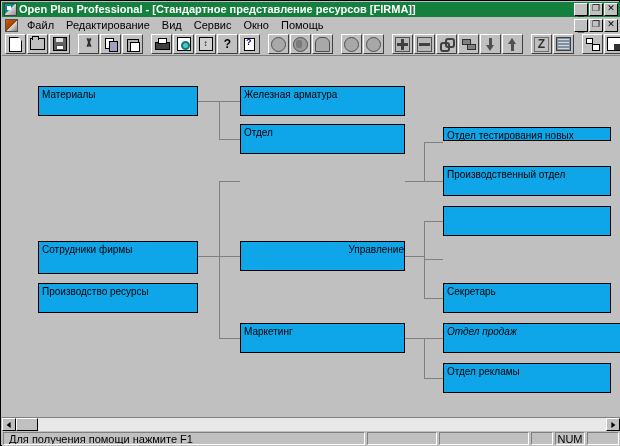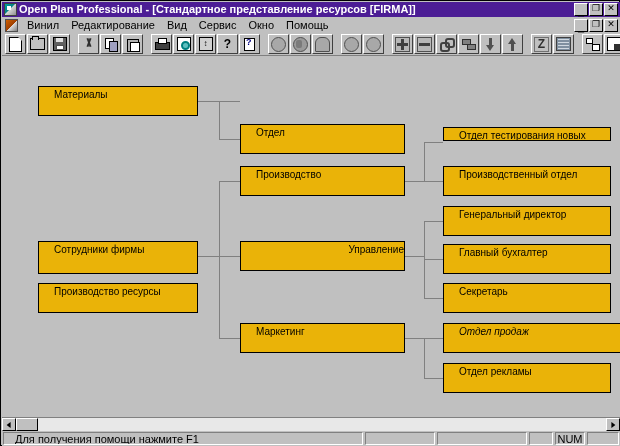--- a/index.html
+++ b/index.html
@@ -12,21 +12,21 @@
   #app{
     position:relative;width:620px;height:446px;
     background:#c0c0c0;
     border:1px solid #000;
     box-sizing:border-box;
   }
 
   
   .titlebar{
     position:absolute;left:1px;top:1px;width:618px;height:15px;
-    background:#4c1d95;color:#fff;
+    background:#15803d;color:#fff;
     display:flex;align-items:center;
     font-weight:bold;font-size:11px;
     box-sizing:border-box;
   }
   .titlebar .tb-ico{
     width:13px;height:13px;margin:0 2px 0 2px;flex:0 0 auto;
     background:linear-gradient(135deg,#00a0a0 0%,#008080 45%,#d8d8d8 46%,#909090 100%);
     border:1px solid #404040;box-sizing:border-box;
     position:relative;
   }
@@ -143,24 +143,24 @@
 
   
   .client{
     position:absolute;left:1px;top:55px;width:618px;height:361px;
     background:#c0c0c0;overflow:hidden;
     box-sizing:border-box;
   }
   .canvas{position:absolute;left:0;top:0;width:618px;height:361px;}
 
   .node{
-    position:absolute;background:#eab308;border:1px solid #000000;
+    position:absolute;background:#0ea5e9;border:1px solid #000000;
     box-sizing:border-box;
     font-size:10px;color:#000;
-    padding:2px 0 0 15px;
+    padding:2px 0 0 3px;
     line-height:11px;
     overflow:hidden;
     z-index:3;
   }
   .node .shadow-r{position:absolute;right:-4px;top:3px;width:4px;bottom:-4px;background:#000;}
   .node .shadow-b{position:absolute;left:3px;bottom:-4px;right:-4px;height:4px;background:#000;}
   .line{position:absolute;background:#808080;z-index:1;}
   .line.h{height:1px;}
   .line.v{width:1px;}
 
@@ -193,21 +193,21 @@
     position:absolute;left:1px;top:430px;width:618px;height:15px;
     background:#c0c0c0;display:flex;align-items:stretch;gap:2px;
     box-sizing:border-box;padding:1px 1px;
   }
   .sfield{
     background:#c0c0c0;
     border-top:1px solid #808080;border-left:1px solid #808080;
     border-right:1px solid #ffffff;border-bottom:1px solid #ffffff;
     box-sizing:border-box;
     font-size:11px;color:#000;
-    padding:0 11px;line-height:12px;white-space:nowrap;overflow:hidden;
+    padding:0 5px;line-height:12px;white-space:nowrap;overflow:hidden;
     display:flex;align-items:center;
   }
   .sfield.msg{flex:1 1 auto;}
   .sfield.w1{width:70px;flex:0 0 auto;}
   .sfield.w2{width:90px;flex:0 0 auto;}
   .sfield.w3{width:22px;flex:0 0 auto;}
   .sfield.w4{width:30px;flex:0 0 auto;justify-content:center;}
   .sfield.w5{width:32px;flex:0 0 auto;}
 </style>
 </head>
@@ -226,21 +226,21 @@
           <span>❐</span>
         </div>
       <div class="wbtn">
           <span>✕</span>
         </div>
     </div>
   </div>
 
   <div class="menubar">
     <div class="doc-ico"></div>
-    <div class="mi">Винил</div>
+    <div class="mi">Файл</div>
     <div class="mi">Редактирование</div>
     <div class="mi">Вид</div>
     <div class="mi">Сервис</div>
     <div class="mi">Окно</div>
     <div class="mi">Помощь</div>
     <div class="winbtns">
       <div class="wbtn min">
           <span>_</span>
         </div>
       <div class="wbtn">
@@ -364,28 +364,27 @@
         <div class="line h" style="left: 403px; top: 200px; width: 19px; height: 1px; background: rgb(128, 128, 128);"></div>
         <div class="line v" style="left: 422px; top: 165px; width: 1px; height: 77px; background: rgb(128, 128, 128);"></div>
         <div class="line h" style="left: 422px; top: 165px; width: 19px; height: 1px; background: rgb(128, 128, 128);"></div>
         <div class="line h" style="left: 422px; top: 203px; width: 19px; height: 1px; background: rgb(128, 128, 128);"></div>
         <div class="line h" style="left: 422px; top: 242px; width: 19px; height: 1px; background: rgb(128, 128, 128);"></div>
         <div class="line h" style="left: 403px; top: 282px; width: 19px; height: 1px; background: rgb(128, 128, 128);"></div>
         <div class="line v" style="left: 422px; top: 282px; width: 1px; height: 40px; background: rgb(128, 128, 128);"></div>
         <div class="line h" style="left: 422px; top: 282px; width: 19px; height: 1px; background: rgb(128, 128, 128);"></div>
         <div class="line h" style="left: 422px; top: 322px; width: 19px; height: 1px; background: rgb(128, 128, 128);"></div>
         <div class="node" style="left: 36px; top: 30px; width: 160px; height: 30px;"><div class="shadow-r"></div><div class="shadow-b"></div><span>Материалы</span></div>
+        <div class="node" style="left: 238px; top: 30px; width: 165px; height: 30px;"><div class="shadow-r"></div><div class="shadow-b"></div><span>Железная арматура</span></div>
         <div class="node" style="left: 238px; top: 68px; width: 165px; height: 30px;"><div class="shadow-r"></div><div class="shadow-b"></div><span>Отдел</span></div>
         <div class="node" style="left: 441px; top: 71px; width: 168px; height: 14px;"><div class="shadow-r"></div><div class="shadow-b"></div><span>Отдел тестирования новых технологий</span></div>
-        <div class="node" style="left: 238px; top: 110px; width: 165px; height: 30px;"><div class="shadow-r"></div><div class="shadow-b"></div><span>Производство</span></div>
         <div class="node" style="left: 441px; top: 110px; width: 168px; height: 30px;"><div class="shadow-r"></div><div class="shadow-b"></div><span>Производственный отдел</span></div>
-        <div class="node" style="left: 441px; top: 150px; width: 168px; height: 30px;"><div class="shadow-r"></div><div class="shadow-b"></div><span>Генеральный директор</span></div>
+        <div class="node" style="left: 441px; top: 150px; width: 168px; height: 30px;"><div class="shadow-r"></div><div class="shadow-b"></div></div>
         <div class="node" style="left: 36px; top: 185px; width: 160px; height: 33px;"><div class="shadow-r"></div><div class="shadow-b"></div><span>Сотрудники фирмы</span></div>
         <div class="node" style="left: 238px; top: 185px; width: 165px; height: 30px; text-align: right;"><div class="shadow-r"></div><div class="shadow-b"></div><span>Управление</span></div>
-        <div class="node" style="left: 441px; top: 188px; width: 168px; height: 30px;"><div class="shadow-r"></div><div class="shadow-b"></div><span>Главный бухгалтер</span></div>
         <div class="node" style="left: 36px; top: 227px; width: 160px; height: 30px;"><div class="shadow-r"></div><div class="shadow-b"></div><span>Производство ресурсы</span></div>
         <div class="node" style="left: 441px; top: 227px; width: 168px; height: 30px;"><div class="shadow-r"></div><div class="shadow-b"></div><span>Секретарь</span></div>
         <div class="node" style="left: 238px; top: 267px; width: 165px; height: 30px;"><div class="shadow-r"></div><div class="shadow-b"></div><span>Маркетинг</span></div>
         <div class="node" style="left: 441px; top: 267px; width: 197px; height: 30px; font-style: italic;"><div class="shadow-r"></div><div class="shadow-b"></div><span>Отдел продаж</span></div>
         <div class="node" style="left: 441px; top: 307px; width: 168px; height: 30px;"><div class="shadow-r"></div><div class="shadow-b"></div><span>Отдел рекламы</span></div>
       </div>
   </div>
 
   <div class="hscroll">
     <div class="sb-btn left">

